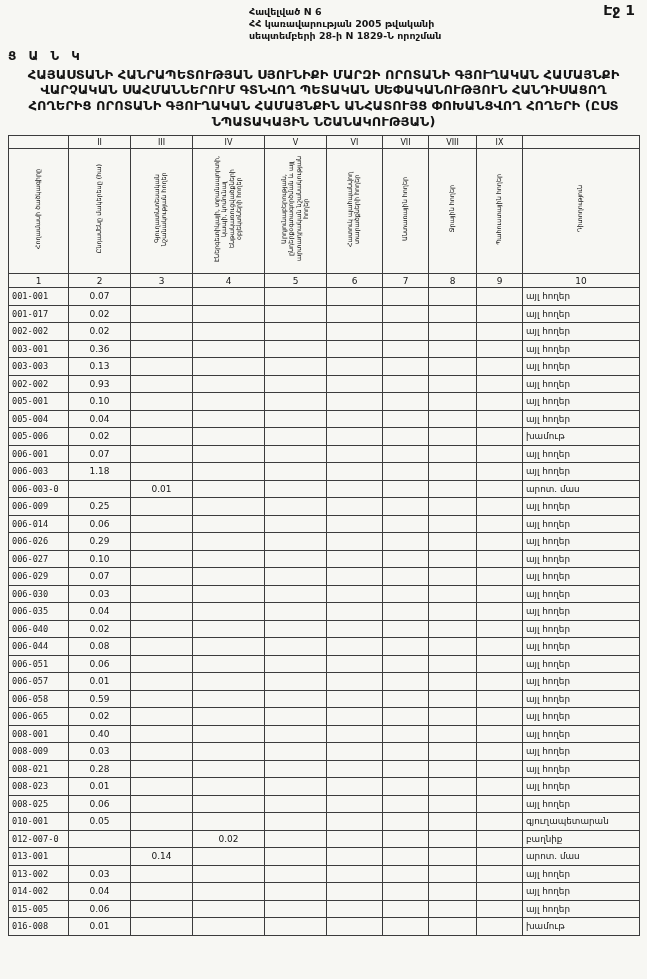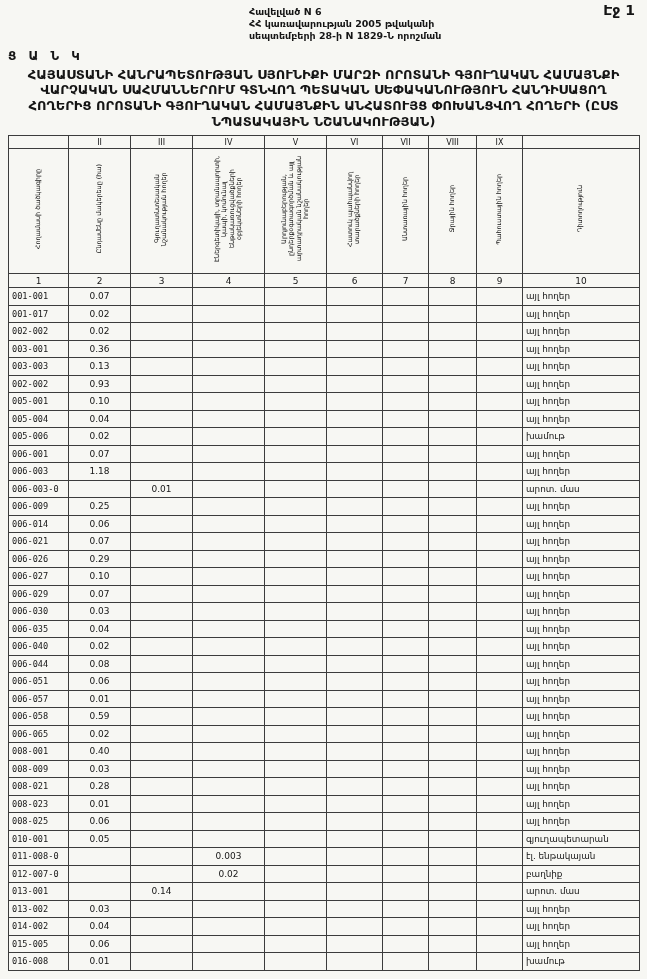--- a/index.html
+++ b/index.html
@@ -272,32 +272,20 @@
       <td class="val"></td>
       <td class="val"></td>
       <td class="val"></td>
       <td class="val"></td>
       <td class="val"></td>
       <td class="val"></td>
       <td class="val"></td>
       <td class="note">այլ հողեր</td>
     </tr>
         <tr>
-      <td class="code">006-021</td>
-      <td class="val">0.07</td>
-      <td class="val"></td>
-      <td class="val"></td>
-      <td class="val"></td>
-      <td class="val"></td>
-      <td class="val"></td>
-      <td class="val"></td>
-      <td class="val"></td>
-      <td class="note">այլ հողեր</td>
-    </tr>
-        <tr>
       <td class="code">006-026</td>
       <td class="val">0.29</td>
       <td class="val"></td>
       <td class="val"></td>
       <td class="val"></td>
       <td class="val"></td>
       <td class="val"></td>
       <td class="val"></td>
       <td class="val"></td>
       <td class="note">այլ հողեր</td>
@@ -488,32 +476,20 @@
       <td class="val"></td>
       <td class="val"></td>
       <td class="val"></td>
       <td class="val"></td>
       <td class="val"></td>
       <td class="val"></td>
       <td class="val"></td>
       <td class="note">գյուղապետարան</td>
     </tr>
         <tr>
-      <td class="code">011-008-0</td>
-      <td class="val"></td>
-      <td class="val"></td>
-      <td class="val">0.003</td>
-      <td class="val"></td>
-      <td class="val"></td>
-      <td class="val"></td>
-      <td class="val"></td>
-      <td class="val"></td>
-      <td class="note">էլ. ենթակայան</td>
-    </tr>
-        <tr>
       <td class="code">012-007-0</td>
       <td class="val"></td>
       <td class="val"></td>
       <td class="val">0.02</td>
       <td class="val"></td>
       <td class="val"></td>
       <td class="val"></td>
       <td class="val"></td>
       <td class="val"></td>
       <td class="note">բաղնիք</td>

